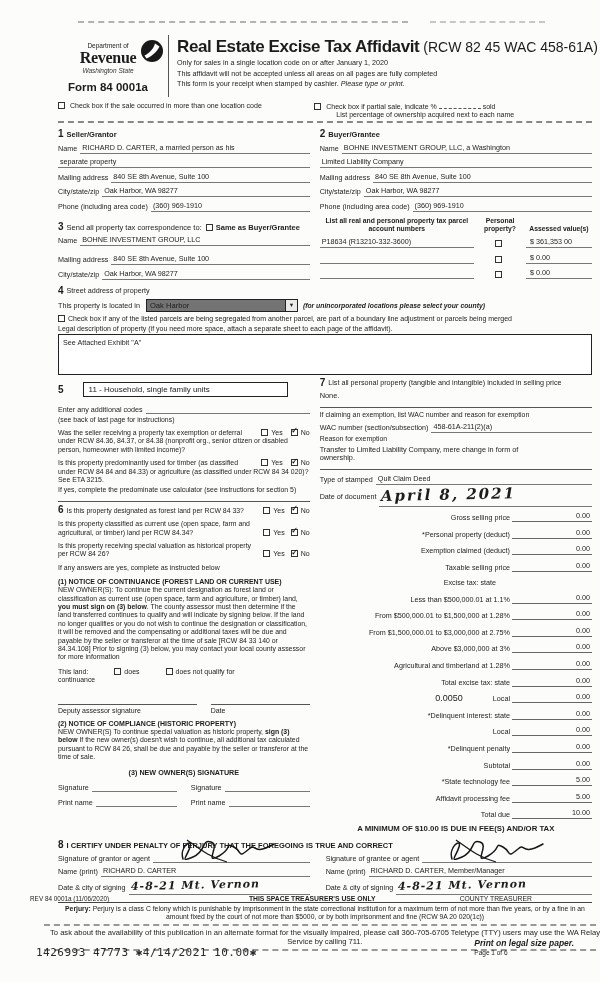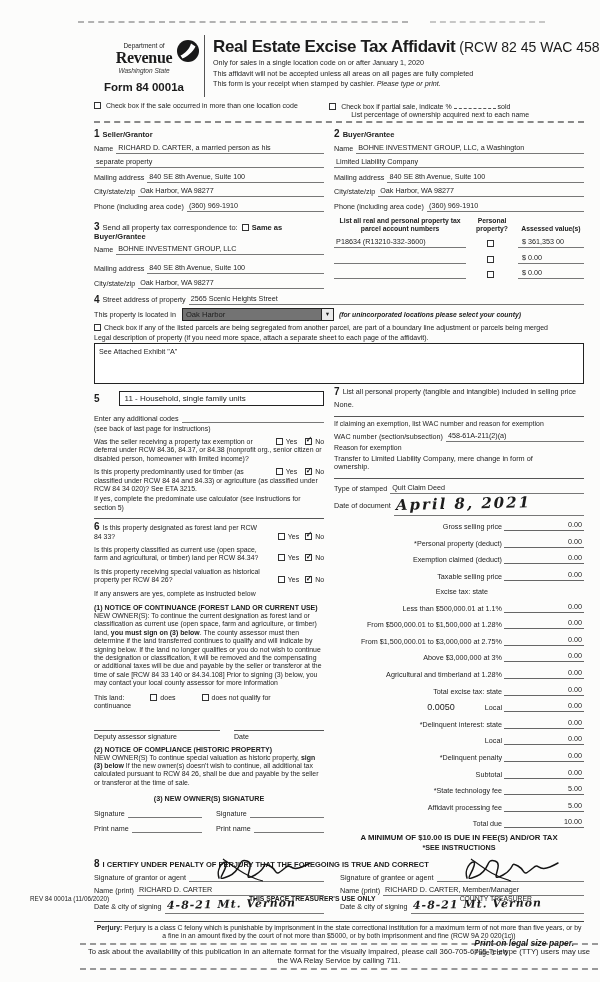--- a/index.html
+++ b/index.html
@@ -4,21 +4,21 @@
 <style>
   * { box-sizing: border-box; margin: 0; padding: 0; }
   html,body { background:#e8e8e8; }
   .page {
     position: relative; width: 600px; height: 982px; margin: 0 auto;
     background: #fcfcfb; color: #1c1c1c;
     font-family: "Liberation Sans", sans-serif; overflow: hidden;
   }
   .scan-top { position:absolute; top:21px; left:78px; width:330px; border-top:2px dashed #777; opacity:.55; }
   .scan-top2 { position:absolute; top:21px; left:430px; width:115px; border-top:2px dashed #888; opacity:.45; }
-  .inner { position:absolute; left:58px; right:16px; top:33px;margin-left:36px; }
+  .inner { position:absolute; left:58px; right:8px; top:33px; }
 
   
   .hdr { display:flex; }
   .logo-block { width:100px; position:relative; text-align:center; padding-top:9px; flex:none; }
   .dept { font-size:6.5px; }
   .rev { font-size:16px; font-weight:bold; letter-spacing:-.3px; font-family:"Liberation Serif",serif; }
   .wash { font-size:6.5px; font-style:italic; color:#333; }
   .formno { font-size:11.5px; font-weight:bold; margin-top:7px; }
   .logo-ic { position:absolute; right:-6px; top:6px; width:24px; height:24px; }
   .hdr-div { width:1px; background:#555; height:62px; margin:2px 8px 0 10px; flex:none; }
@@ -255,21 +255,20 @@
           <div class="c2"><span class="cb"></span></div>
           <div class="c3">$ 0.00</div>
         </div>
       </div>
     </div>
 
     <div class="s4">
       <div class="frow" style="margin-top:0;">
         <span class="secno">4</span>
         <span class="flbl">Street address of property</span>
-        <span class="ffill">2565 Scenic Heights Street</span>
       </div>
       <div class="locrow">
         <span class="flbl">This property is located in</span>
         <span class="dropdown">
           <span class="ddtext">Oak Harbor</span>
           <span class="ddbtn">▼</span>
         </span>
         <span class="locnote">(for unincorporated locations please select your county)</span>
       </div>
       <div class="smallrow">
@@ -471,21 +470,20 @@
         <div class="trow">
             <span class="tlabel">Affidavit processing fee</span>
             <span class="tfill">5.00</span>
           </div>
         <div class="trow">
             <span class="tlabel">Total due</span>
             <span class="tfill">10.00</span>
           </div>
 
         <div class="minnote">A MINIMUM OF $10.00 IS DUE IN FEE(S) AND/OR TAX</div>
-        <div class="seenote">*SEE INSTRUCTIONS</div>
       </div>
     </div>
 
     <div class="s8">
       <div class="sech" style="margin-top:0;"><span class="secno">8</span><span>I CERTIFY UNDER PENALTY OF PERJURY THAT THE FOREGOING IS TRUE AND CORRECT</span></div>
       <div class="cols">
         <div class="colL">
           <div class="frow">
               <span class="flbl">Signature of grantor or agent</span>
             <span class="ffill sigfill">
@@ -531,17 +529,18 @@
     </div>
     <div class="access">To ask about the availability of this publication in an alternate format for the visually impaired, please call 360-705-6705  Teletype (TTY) users may use the WA Relay Service by calling 711.</div>
   </div>
 
   <div class="footerrow">
     <div class="f1">REV 84 0001a (11/06/2020)</div>
     <div class="f2">THIS SPACE TREASURER'S USE ONLY</div>
     <div class="f3">COUNTY TREASURER</div>
   </div>
 
+  <div class="stamp">1426993 47773 ✱4/14/2021 10.00✱</div>
   <div class="printnote">
     <div class="p1">Print on legal size paper.</div>
     <div class="p2">Page 1 of 6</div>
   </div>
 </div>
 
 </body></html>

